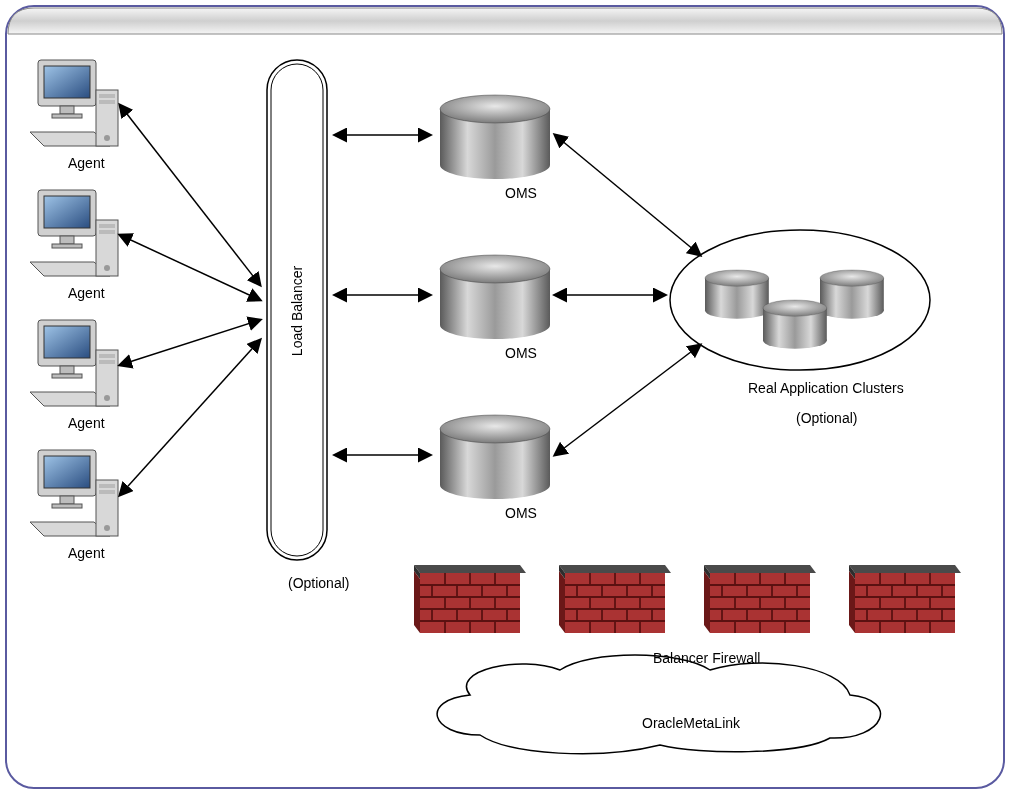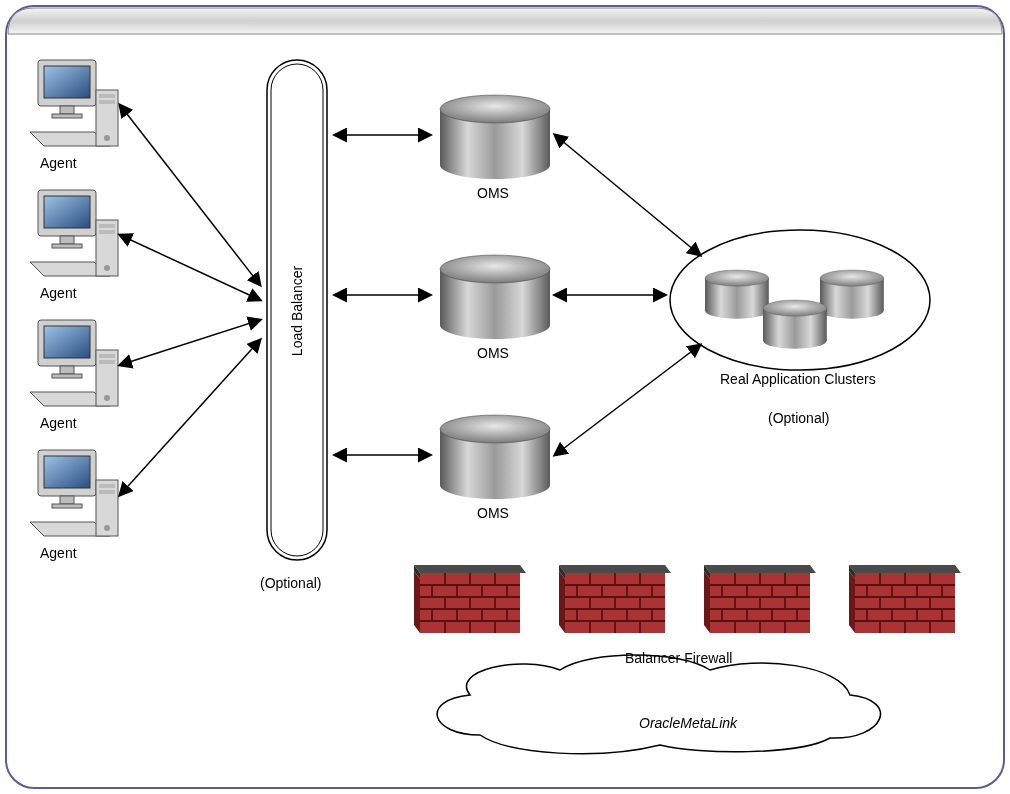--- a/index.html
+++ b/index.html
@@ -13,20 +13,21 @@
     width: 1010px;
     height: 794px;
   }
   svg { display: block; }
   .label {
     position: absolute;
     font-size: 14px;
     color: #000;
     text-align: center;
     white-space: nowrap;
+    margin-left: 28px;
   }
   .vlabel {
     position: absolute;
     font-size: 14px;
     color: #000;
     transform: rotate(-90deg);
     transform-origin: center center;
     white-space: nowrap;
   }
 </style>
@@ -210,20 +211,20 @@
 <div class="label" style="left:40px; top:415px;">Agent</div>
 <div class="label" style="left:40px; top:545px;">Agent</div>
 
 <div class="vlabel" style="left:252px; top:303px;">Load Balancer</div>
 <div class="label" style="left:260px; top:575px;">(Optional)</div>
 
 <div class="label" style="left:477px; top:185px;">OMS</div>
 <div class="label" style="left:477px; top:345px;">OMS</div>
 <div class="label" style="left:477px; top:505px;">OMS</div>
 
-<div class="label" style="left:720px; top:371px;">Real Application Clusters</div>
+<div class="label" style="left:720px; top:380px;">Real Application Clusters</div>
 <div class="label" style="left:768px; top:410px;">(Optional)</div>
 
 <div class="label" style="left:625px; top:650px;">Balancer Firewall</div>
 
-<div class="label" style="left:639px; top:715px;font-style:italic;">OracleMetaLink</div>
+<div class="label" style="left:614px; top:715px;">OracleMetaLink</div>
 
 </div>
 
 </body></html>

